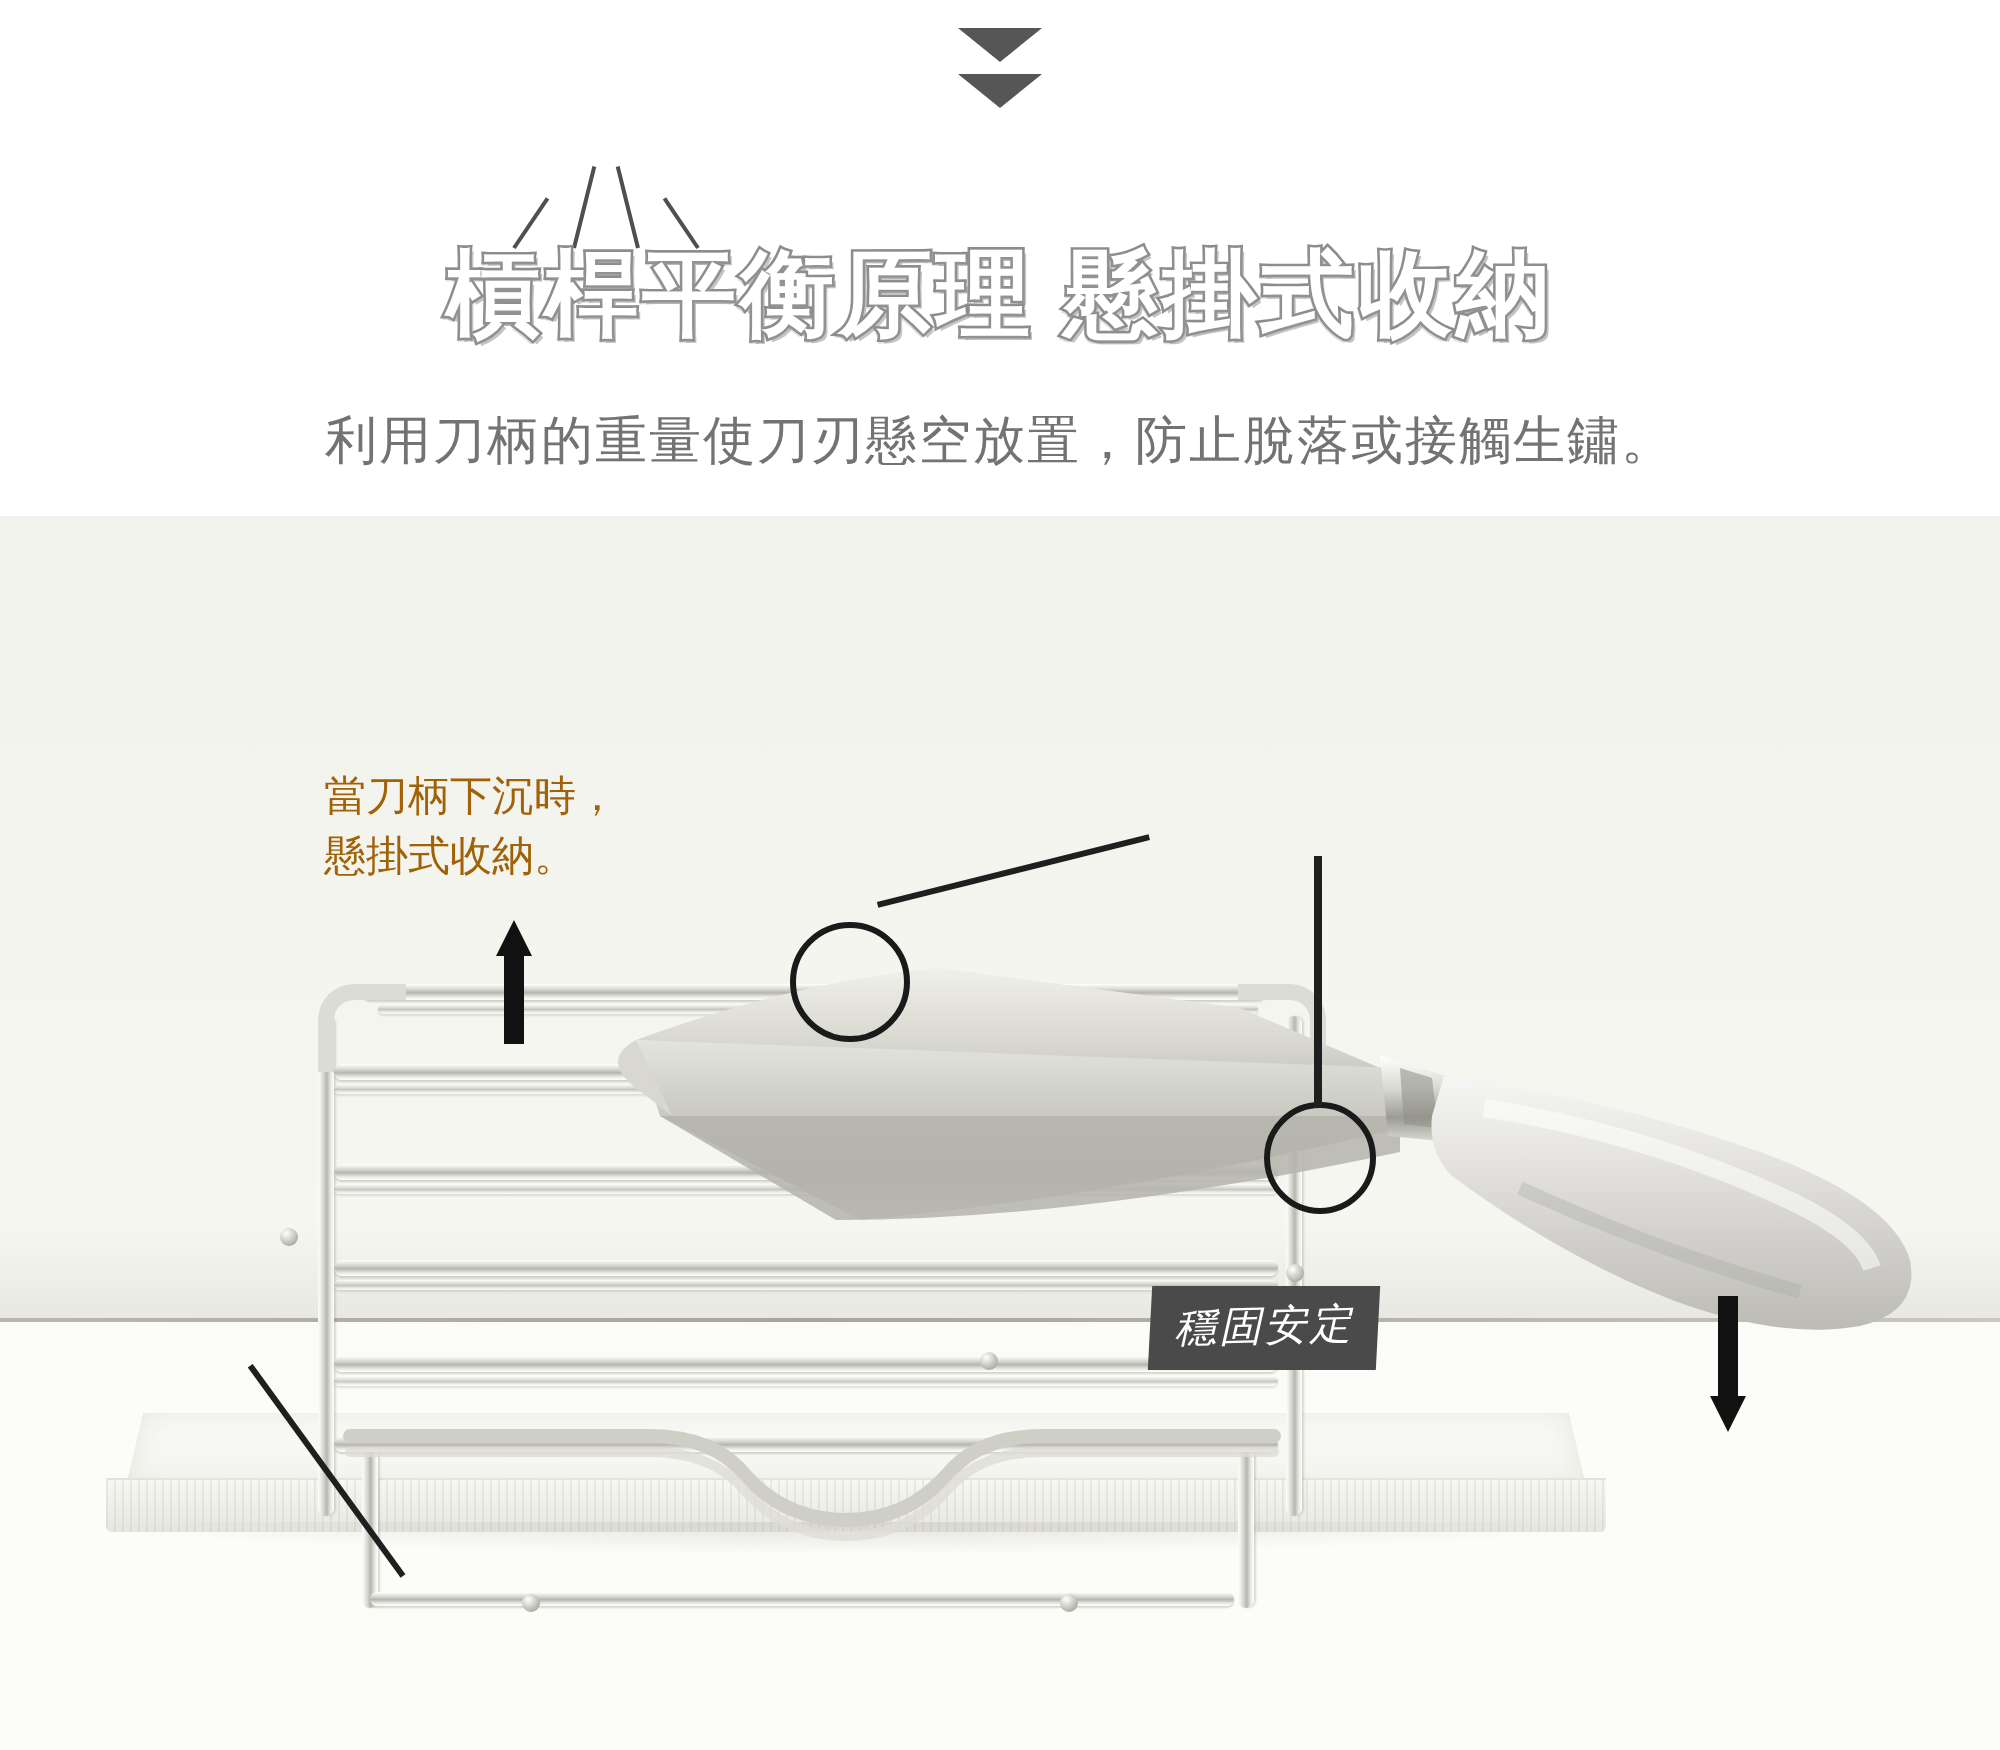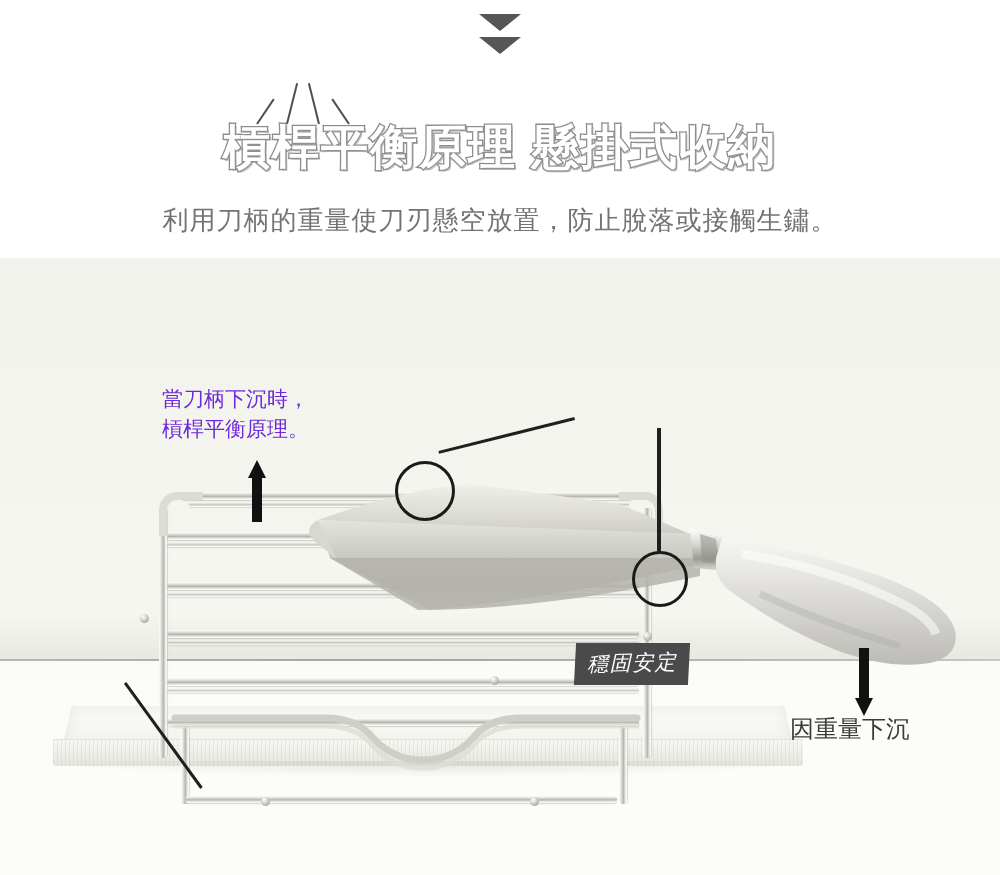--- a/index.html
+++ b/index.html
@@ -194,21 +194,21 @@
     background: radial-gradient(circle at 35% 30%, #ffffff 0%, #c3c3ba 55%, #8e8e86 100%);
   }
 
   
   .knife { position: absolute; left: 0; top: 0; width: 1000px; height: 617px; pointer-events:none;}
 
   
   .anno-text {
     position: absolute;
     font-size: 21px;
-    color: #6d28d9;
+    color: #a16207;
     line-height: 1.35;
     white-space: nowrap;
   }
   .anno-text.l1 { left: 162px; top: 127px; }
   .anno-text.l2 { left: 162px; top: 157px; }
   .anno-right {
     position: absolute;
     left: 790px;
     top: 455px;
     font-size: 24px;
@@ -389,32 +389,31 @@
                Q946 342 955 372
                Q960 398 930 405
                Q890 412 836 392
                Q780 370 726 330
                Q714 318 716 300 Z" fill="url(#handle)"></path>
       <path d="M742 296 Q820 308 890 340 Q930 358 936 376" fill="none" stroke="#ffffff" stroke-width="9" opacity=".55"></path>
       <path d="M760 336 Q830 368 900 388" fill="none" stroke="#a9a8a2" stroke-width="7" opacity=".35"></path>
     </svg>
 
     <div class="anno-text l1">當刀柄下沉時，</div>
-    <div class="anno-text l2">槓桿平衡原理。</div>
+    <div class="anno-text l2">懸掛式收納。</div>
 
     <div class="arrow-up" style="left:248px; top:202px; height:62px;">
       <span class="head"></span>
       <span class="shaft" style="top:17px; height:45px;"></span>
     </div>
 
     <div class="arrow-down" style="left:855px; top:390px; height:68px;">
       <span class="shaft" style="top:0; height:52px;"></span>
       <span class="head"></span>
     </div>
-    <div class="anno-right">因重量下沉</div>
 
     <div class="circle-hl" style="left:395px; top:463px; width:54px; height:54px; top:203px;"></div>
     <div class="circle-hl" style="left:632px; top:293px; width:50px; height:50px;"></div>
 
     <div class="leader" style="left:657px; top:170px; width:4px; height:126px;"></div>
 
     <div class="leader" style="left:575px; top:162px; width:140px; height:3px; transform: rotate(166deg);"></div>
 
     <div class="tag stable">
       <span>穩固安定</span>

